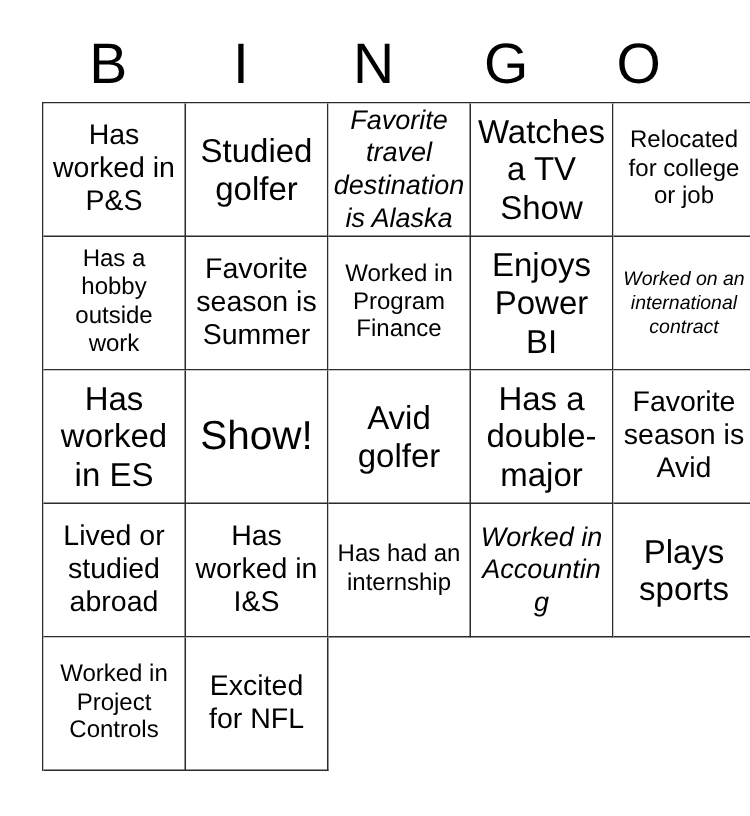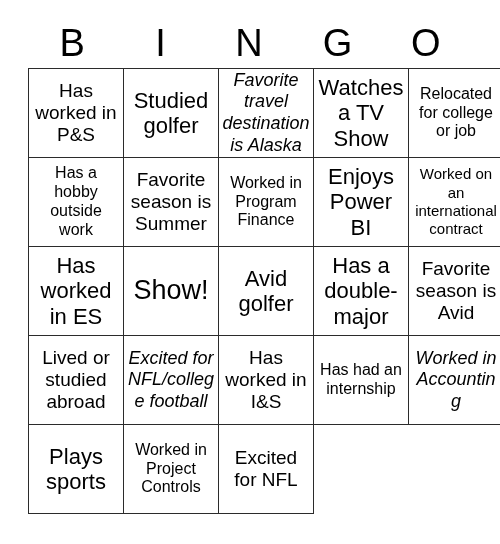--- a/index.html
+++ b/index.html
@@ -67,21 +67,21 @@
   }
   .cell-text {
     display: block;
     width: 100%;
     line-height: 1.18;
     word-wrap: break-word;
     overflow-wrap: break-word;
     hyphens: none;
   }
   
-  .fs-xs .cell-text { font-size: 15px; line-height: 1.22; }
+  .fs-xs .cell-text { font-size: 13px; line-height: 1.22; font-style: italic; }
   .fs-sm .cell-text { font-size: 18px; line-height: 1.20; font-style: italic; }
   .fs-md .cell-text { font-size: 16px; line-height: 1.18; text-align: center; }
   .fs-lg .cell-text { font-size: 19px; line-height: 1.16; }
   .fs-xl .cell-text { font-size: 22px; line-height: 1.14; }
   .fs-free .cell-text { font-size: 27px; line-height: 1.1; }
 </style>
 </head>
 <body>
 
 <div id="card">
@@ -139,23 +139,20 @@
 
     <div class="cell fs-xl">
         <span class="cell-text">Has a double-major</span>
       </div>
     <div class="cell fs-lg">
         <span class="cell-text">Favorite season is Avid</span>
       </div>
     <div class="cell fs-lg">
         <span class="cell-text">Lived or studied abroad</span>
       </div>
-    <div class="cell fs-sm">
-        <span class="cell-text">Excited for NFL/college football</span>
-      </div>
     <div class="cell fs-lg">
         <span class="cell-text">Has worked in I&amp;S</span>
       </div>
 
     <div class="cell fs-md">
         <span class="cell-text">Has had an internship</span>
       </div>
     <div class="cell fs-sm">
         <span class="cell-text">Worked in Accounting</span>
       </div>

